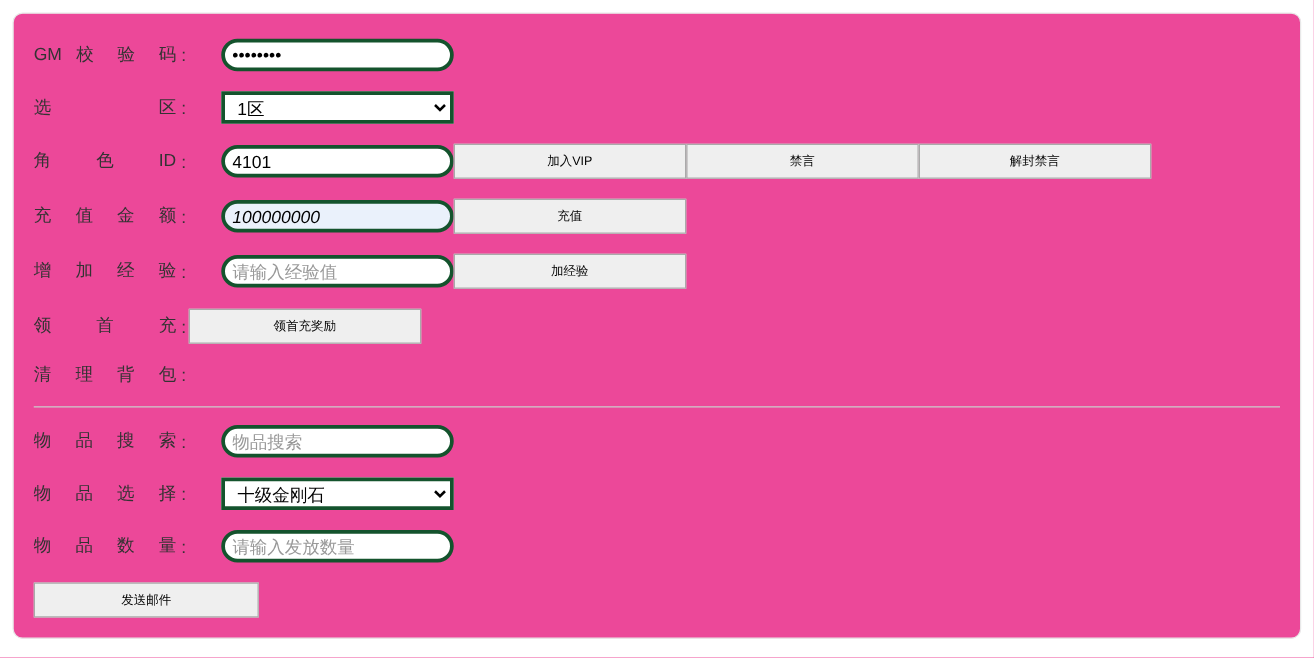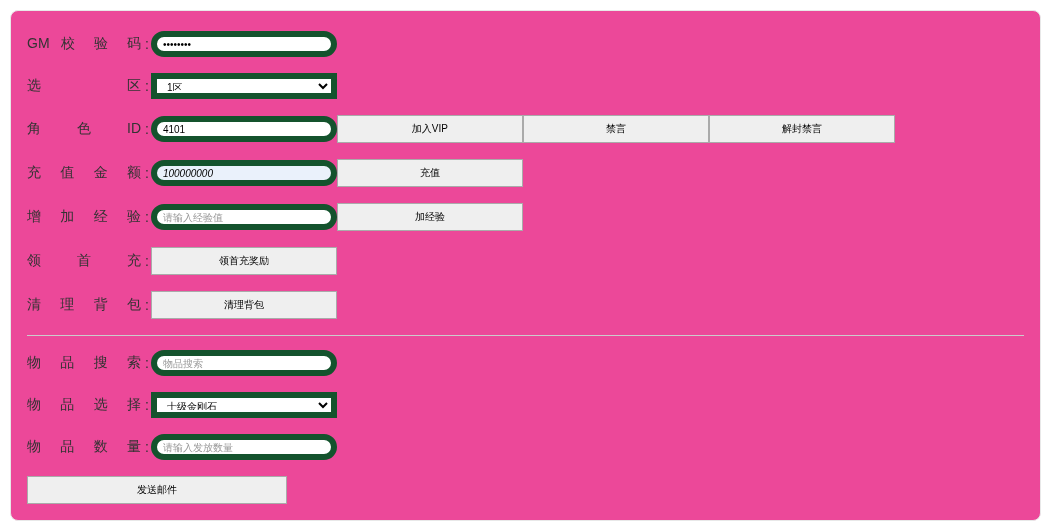--- a/index.html
+++ b/index.html
@@ -34,25 +34,26 @@
       text-align: justify;
       letter-spacing: 0;
       padding-right: 4px;
       white-space: nowrap;
     }
     .colon {
       margin-right: 2px;
     }
     .input, .select {
       height: 26px;
-      border: 6px solid #14532d;
+      border: 3px solid #14532d;
       padding: 2px 6px;
-      font-size: 10px;
+      font-size: 14px;
       font-family: inherit;
       background: #fff;
+      margin-left: 26px;
     }
     .input {
       width: 186px;
       border-radius: 13px;
     }
     .input.highlight {
       background: #eaf1fb;
       font-style: italic;
     }
     .select {
@@ -78,21 +79,21 @@
     }
     hr.divider {
       border: none;
       border-top: 1px solid #ccc;
       margin: 4px 0 14px 0;
     }
     .send-row {
       margin-top: 12px;
     }
     .btn.send {
-      width: 260px;
+      width: 180px;
     }
   </style>
 </head>
 <body>
 
 <div class="panel">
 
   <div class="row">
     <span class="label">GM 校 验 码</span>
     <span class="colon">:</span>
@@ -132,21 +133,20 @@
 
   <div class="row">
     <span class="label">领 首 充</span>
     <span class="colon">:</span>
     <button class="btn">领首充奖励</button>
   </div>
 
   <div class="row">
     <span class="label">清 理 背 包</span>
     <span class="colon">:</span>
-    <button class="btn">清理背包</button>
   </div>
 
   <hr class="divider">
 
   <div class="row">
     <span class="label">物 品 搜 索</span>
     <span class="colon">:</span>
     <input type="text" class="input" placeholder="物品搜索" style="">
   </div>
 

